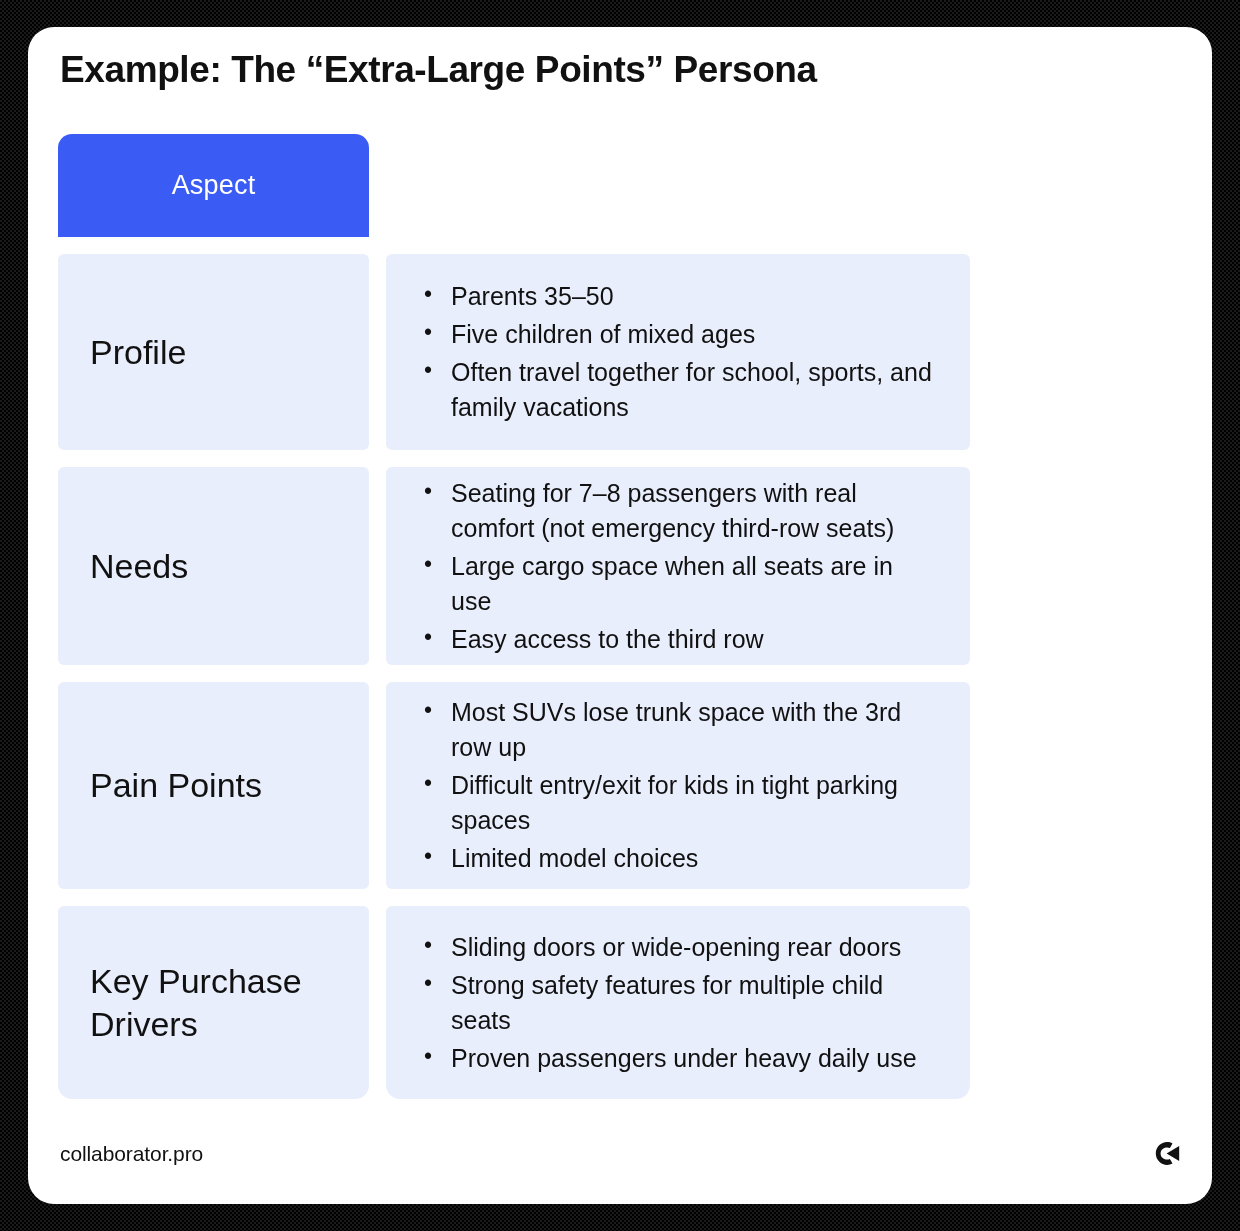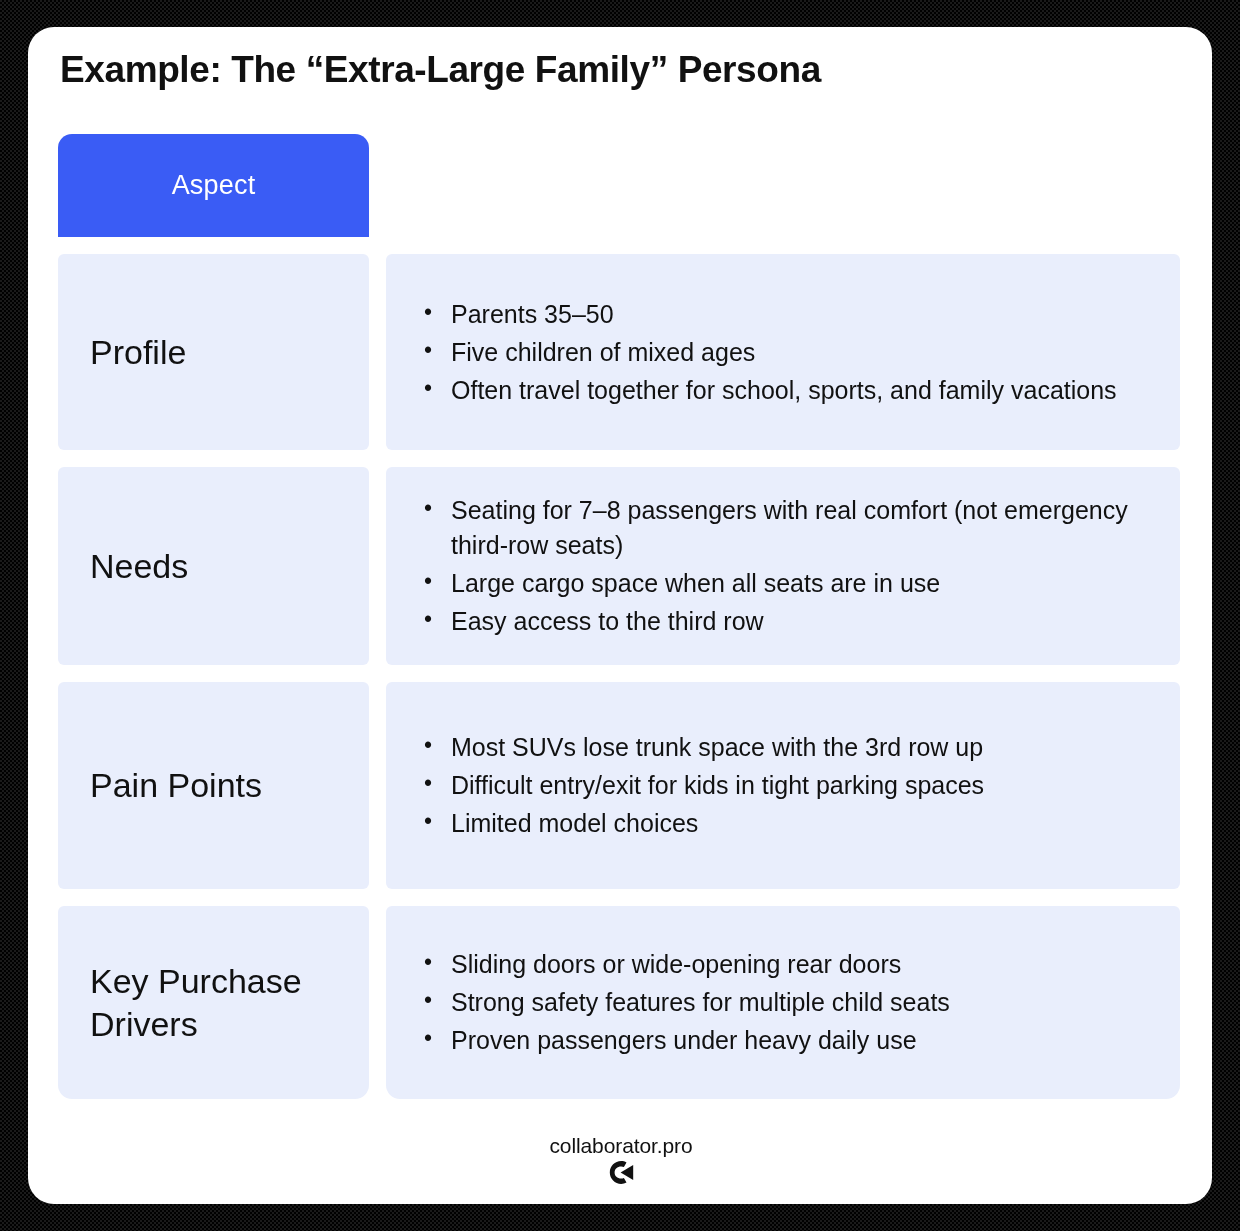--- a/index.html
+++ b/index.html
@@ -47,21 +47,21 @@
     letter-spacing: -0.4px;
     color: #111111;
     white-space: nowrap;
   }
 
   
   .table {
     position: absolute;
     left: 30px;
     top: 107px;
-    width: 1122px;
+    width: 912px;
     display: flex;
     flex-direction: column;
     gap: 17px;
   }
   .row {
     display: flex;
     gap: 17px;
     align-items: stretch;
   }
 
@@ -146,40 +146,39 @@
   
   .footer {
     position: absolute;
     left: 32px;
     right: 30px;
     bottom: 30px;
     height: 40px;
     display: flex;
     align-items: center;
     justify-content: space-between;
-    flex-direction: column;
   }
   .footer-url {
     font-size: 21px;
     color: #111111;
     letter-spacing: -0.1px;
   }
   .brand-logo {
     width: 30px;
     height: 30px;
     display: block;
   }
 </style>
 </head>
 <body>
 
 <div class="frame">
   <div class="card">
 
-    <div class="page-title">Example: The “Extra-Large Family” Persona</div>
+    <div class="page-title">Example: The “Extra-Large Points” Persona</div>
 
     <div class="table">
 
       <div class="row row-header">
         <div class="cell-aspect">
           <span class="header-label">Aspect</span>
         </div>
       </div>
 
       <div class="row row-body r-profile">

